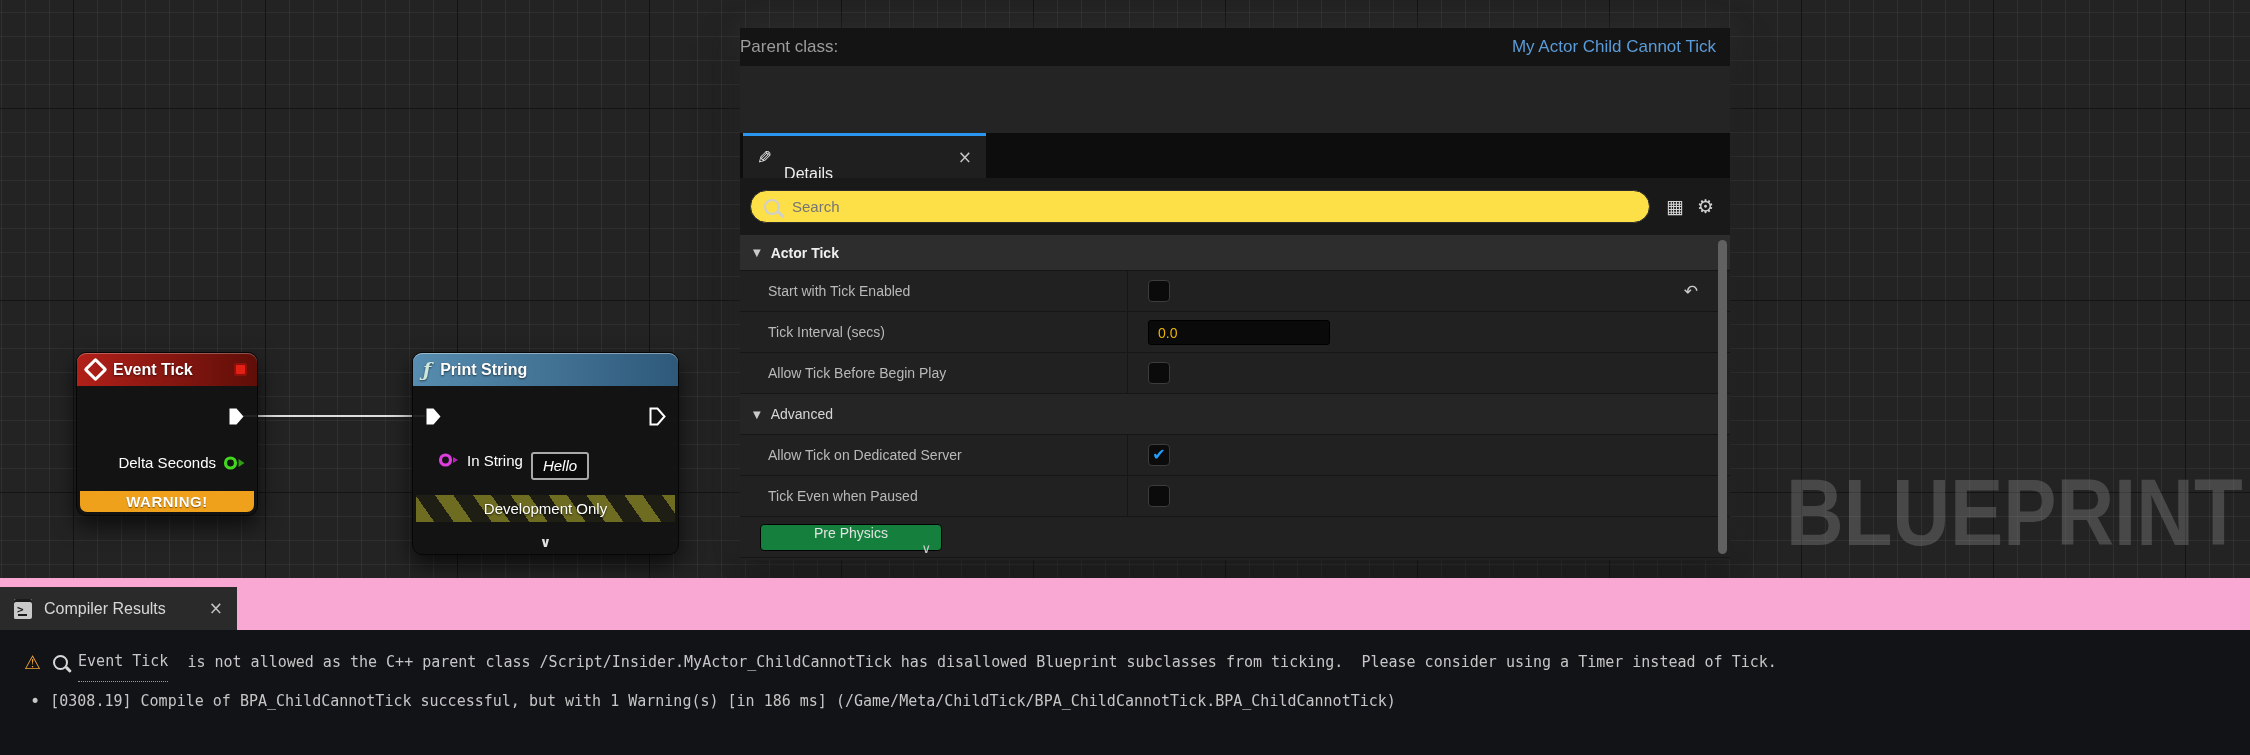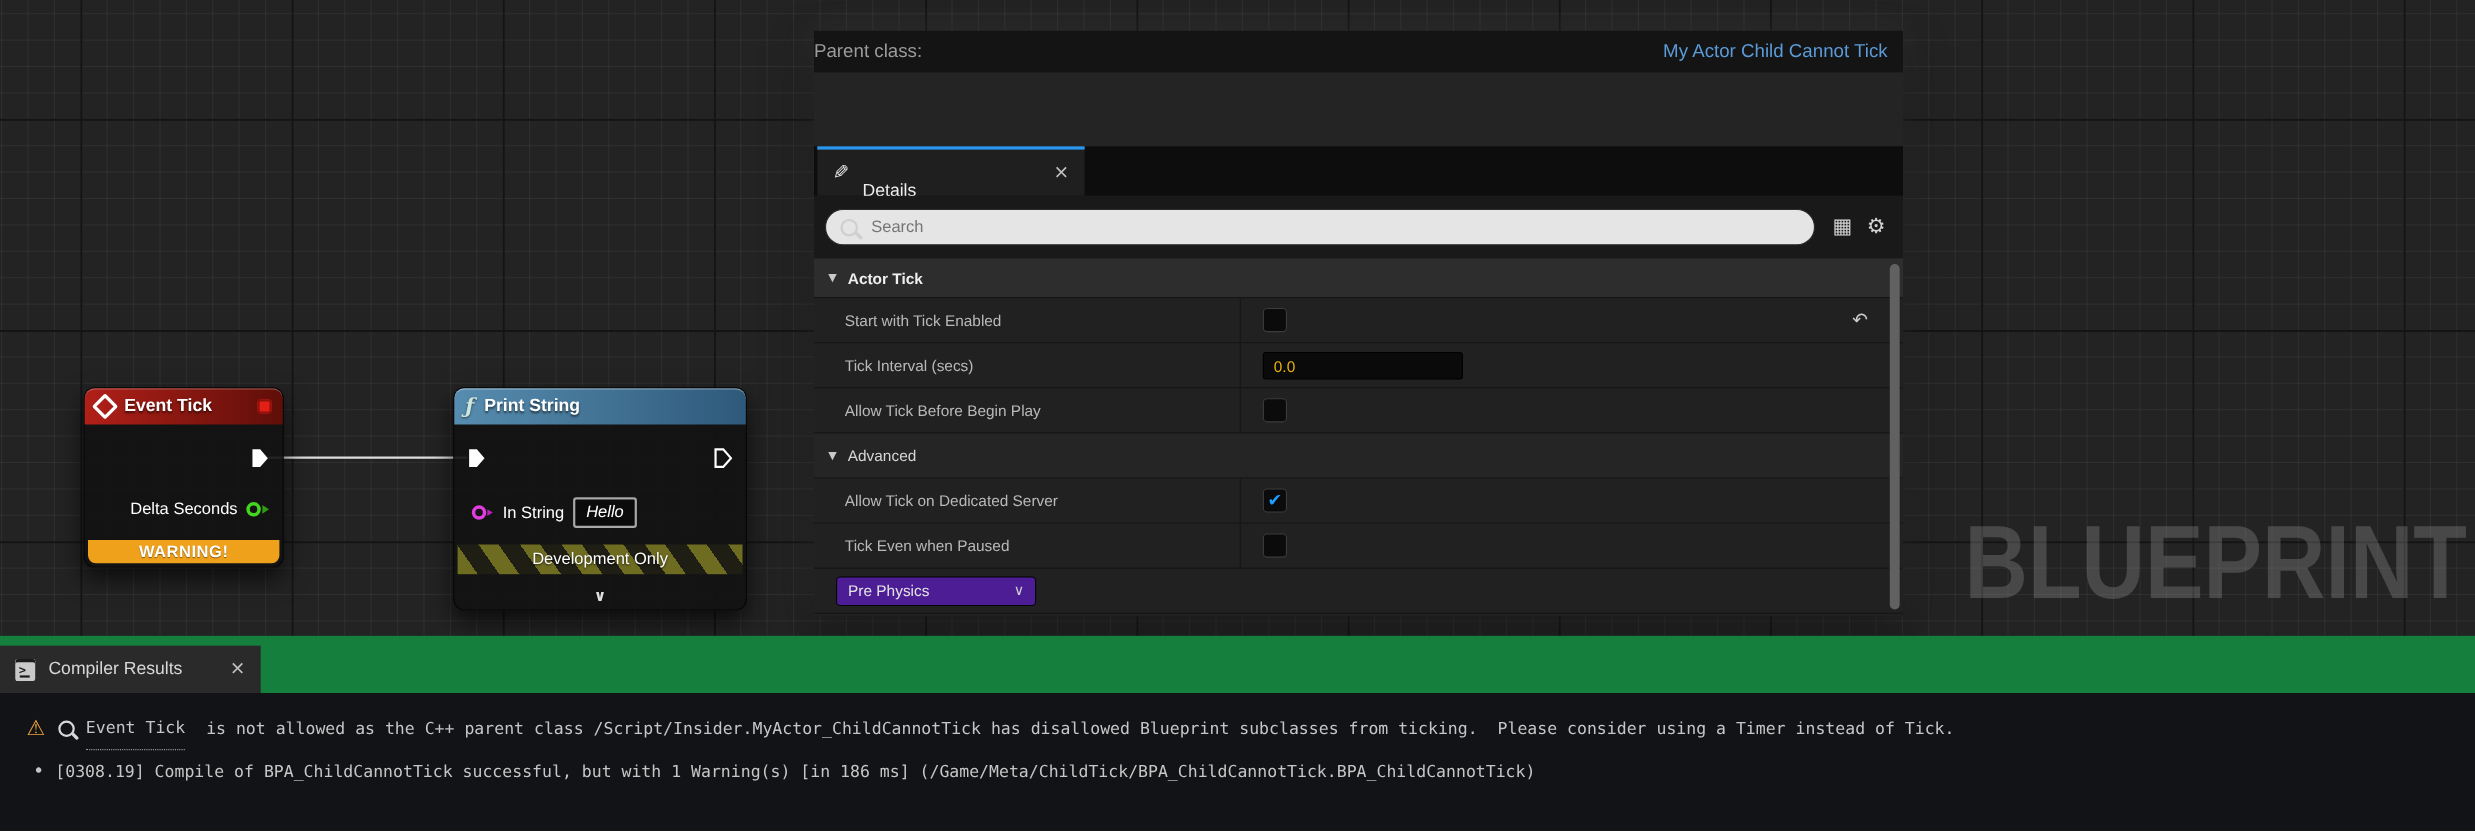--- a/index.html
+++ b/index.html
@@ -38,21 +38,21 @@
         box-shadow:inset 0 0 0 2px rgba(40,0,0,.45);}
   .fn-glyph{font-family:"DejaVu Serif",serif;font-style:italic;font-size:19px;
         color:#cfe6db;font-weight:bold;line-height:1;}
   .pin-exec{position:absolute;}
   .node-row-label{color:#fff;font-size:15px;}
   .delta-row{position:absolute;top:101px;right:11px;display:flex;align-items:center;gap:7px;}
   .warn-bar{position:absolute;left:3px;right:3px;bottom:3px;height:21px;border-radius:0 0 7px 7px;
         background:#efa11c;display:flex;align-items:center;justify-content:center;
         color:#fff;font-weight:bold;font-size:15px;letter-spacing:.5px;
         text-shadow:0 1px 1px rgba(0,0,0,.45);}
-  .instring-row{position:absolute;left:15px;top:99px;display:flex;align-items:center;gap:8px;}
+  .instring-row{position:absolute;left:25px;top:99px;display:flex;gap:8px;}
   .hello-box{height:24px;line-height:24px;padding:0 10px;border:2px solid #a8a8a8;
         border-radius:3px;background:rgba(6,6,6,.55);color:#fff;font-size:15px;font-style:italic;}
   .dev-banner{position:absolute;left:3px;right:3px;bottom:32px;height:27px;
         background:repeating-linear-gradient(55deg,#6e6c20 0 15px,#1e1e15 15px 31px);
         display:flex;align-items:center;justify-content:center;color:#fff;font-size:15px;
         text-shadow:0 1px 2px rgba(0,0,0,.8);}
   .expand-chevron{position:absolute;bottom:5px;left:0;right:0;text-align:center;
         color:#e0e0e0;font-size:14px;font-weight:bold;line-height:1;
         font-family:"DejaVu Sans",sans-serif;}
   .wire{position:absolute;z-index:2;left:243px;top:415px;width:182px;height:2px;
@@ -70,21 +70,21 @@
   .p-tab{position:absolute;left:3px;top:0;width:243px;height:45px;background:#1f1f1f;
         border-top:3px solid #2a96f0;box-sizing:border-box;display:flex;align-items:center;
         gap:12px;padding:0 14px;}
   .p-tab-label{color:#ededed;font-size:16px;margin-top:33px;}
   .tab-close{margin-left:auto;color:#c3c3c3;font-size:17px;line-height:1;
         font-family:"DejaVu Sans",sans-serif;}
   .pencil{color:#e8e8e8;font-size:18px;font-family:"DejaVu Sans",sans-serif;
         transform:scaleX(-1) rotate(0deg);}
   .p-searchrow{height:57px;background:#191919;position:relative;}
   .search-pill{position:absolute;left:10px;top:12px;width:900px;height:33px;border-radius:17px;
-        background:#e5e5e5;border:1px solid #2c2c2c;box-sizing:border-box;
+        background:#fde047;border:1px solid #2c2c2c;box-sizing:border-box;
         display:flex;align-items:center;gap:10px;padding:0 13px;}
   .search-placeholder{color:#6f6f6f;font-size:15px;background:transparent;border:none;outline:none;
         width:780px;font-family:"Liberation Sans",sans-serif;}
   .mag{width:12px;height:12px;border:2px solid #cfcfcf;border-radius:50%;position:relative;flex:0 0 auto;}
   .mag::after{content:'';position:absolute;width:8px;height:2.5px;background:#cfcfcf;
         transform:rotate(45deg);right:-7px;bottom:-3px;border-radius:1px;}
   .srch-icons{position:absolute;right:16px;top:0;height:57px;display:flex;align-items:center;gap:13px;}
   .glyph-icon{font-family:"DejaVu Sans",sans-serif;color:#d2d2d2;font-size:19px;line-height:1;}
   .p-content{position:relative;height:325px;background:#212121;}
   .sect-head{height:35px;background:#2d2d2d;display:flex;align-items:center;gap:10px;
@@ -98,33 +98,33 @@
         display:flex;align-items:center;}
   .prop-value{display:flex;align-items:center;padding-left:20px;flex:1;height:100%;}
   .subhead{height:40px;display:flex;align-items:center;gap:10px;padding-left:13px;
         color:#d6d6d6;font-size:14px;border-bottom:1px solid #161616;background:#252525;}
   .checkbox{width:20px;height:20px;border-radius:4px;background:#0b0b0b;border:1px solid #3c3c3c;
         display:flex;align-items:center;justify-content:center;}
   .checkmark{color:#1f9fff;font-size:16px;font-weight:bold;
         font-family:"DejaVu Sans",sans-serif;line-height:1;}
   .text-input{width:182px;height:25px;line-height:25px;background:#0a0a0a;border:1px solid #000;
         border-radius:3px;color:#eab308;font-size:14px;padding-left:9px;box-sizing:border-box;}
-  .dropdown{width:182px;height:27px;background:#4c1d95;border:1px solid #020202;border-radius:4px;
+  .dropdown{width:182px;height:27px;background:#15803d;border:1px solid #020202;border-radius:4px;
         display:flex;align-items:center;color:#e3e3e3;font-size:14px;padding:0 10px;
-        box-sizing:border-box;}
+        box-sizing:border-box;flex-direction:column;}
   .dd-chevron{margin-left:auto;font-family:"DejaVu Sans",sans-serif;font-size:13px;color:#cfcfcf;}
   .reset-arrow{position:absolute;right:32px;color:#cdcdcd;font-size:17px;
         font-family:"DejaVu Sans",sans-serif;}
   .v-scrollbar{position:absolute;right:3px;top:5px;width:9px;height:314px;border-radius:4.5px;
         background:#616161;}
 
   
   .compiler{position:absolute;z-index:4;left:0;top:578px;width:2250px;height:177px;
         background:#121316;}
-  .c-tabrow{height:52px;background:#15803d;position:relative;}
+  .c-tabrow{height:52px;background:#f9a8d4;position:relative;}
   .c-tab{position:absolute;left:0;top:9px;width:237px;height:43px;background:#2a2a2a;
         display:flex;align-items:center;gap:12px;padding:0 14px;box-sizing:border-box;}
   .c-tab-label{color:#d8d8d8;font-size:16px;}
   .c-icon{width:18px;height:20px;background:#c9c9c9;border-radius:2px;position:relative;
         flex:0 0 auto;box-shadow:inset 0 3px 0 #1b1b1b, inset 3px 3px 0 #c9c9c9;}
   .c-icon::before{content:'>';position:absolute;left:3px;top:4px;color:#1b1b1b;
         font-weight:bold;font-size:11px;font-family:"DejaVu Sans Mono",monospace;}
   .c-icon::after{content:'';position:absolute;left:4px;bottom:3px;width:9px;height:2px;
         background:#1b1b1b;}
   .c-messages{padding:12px 0 0 24px;font-family:"DejaVu Sans Mono",monospace;

